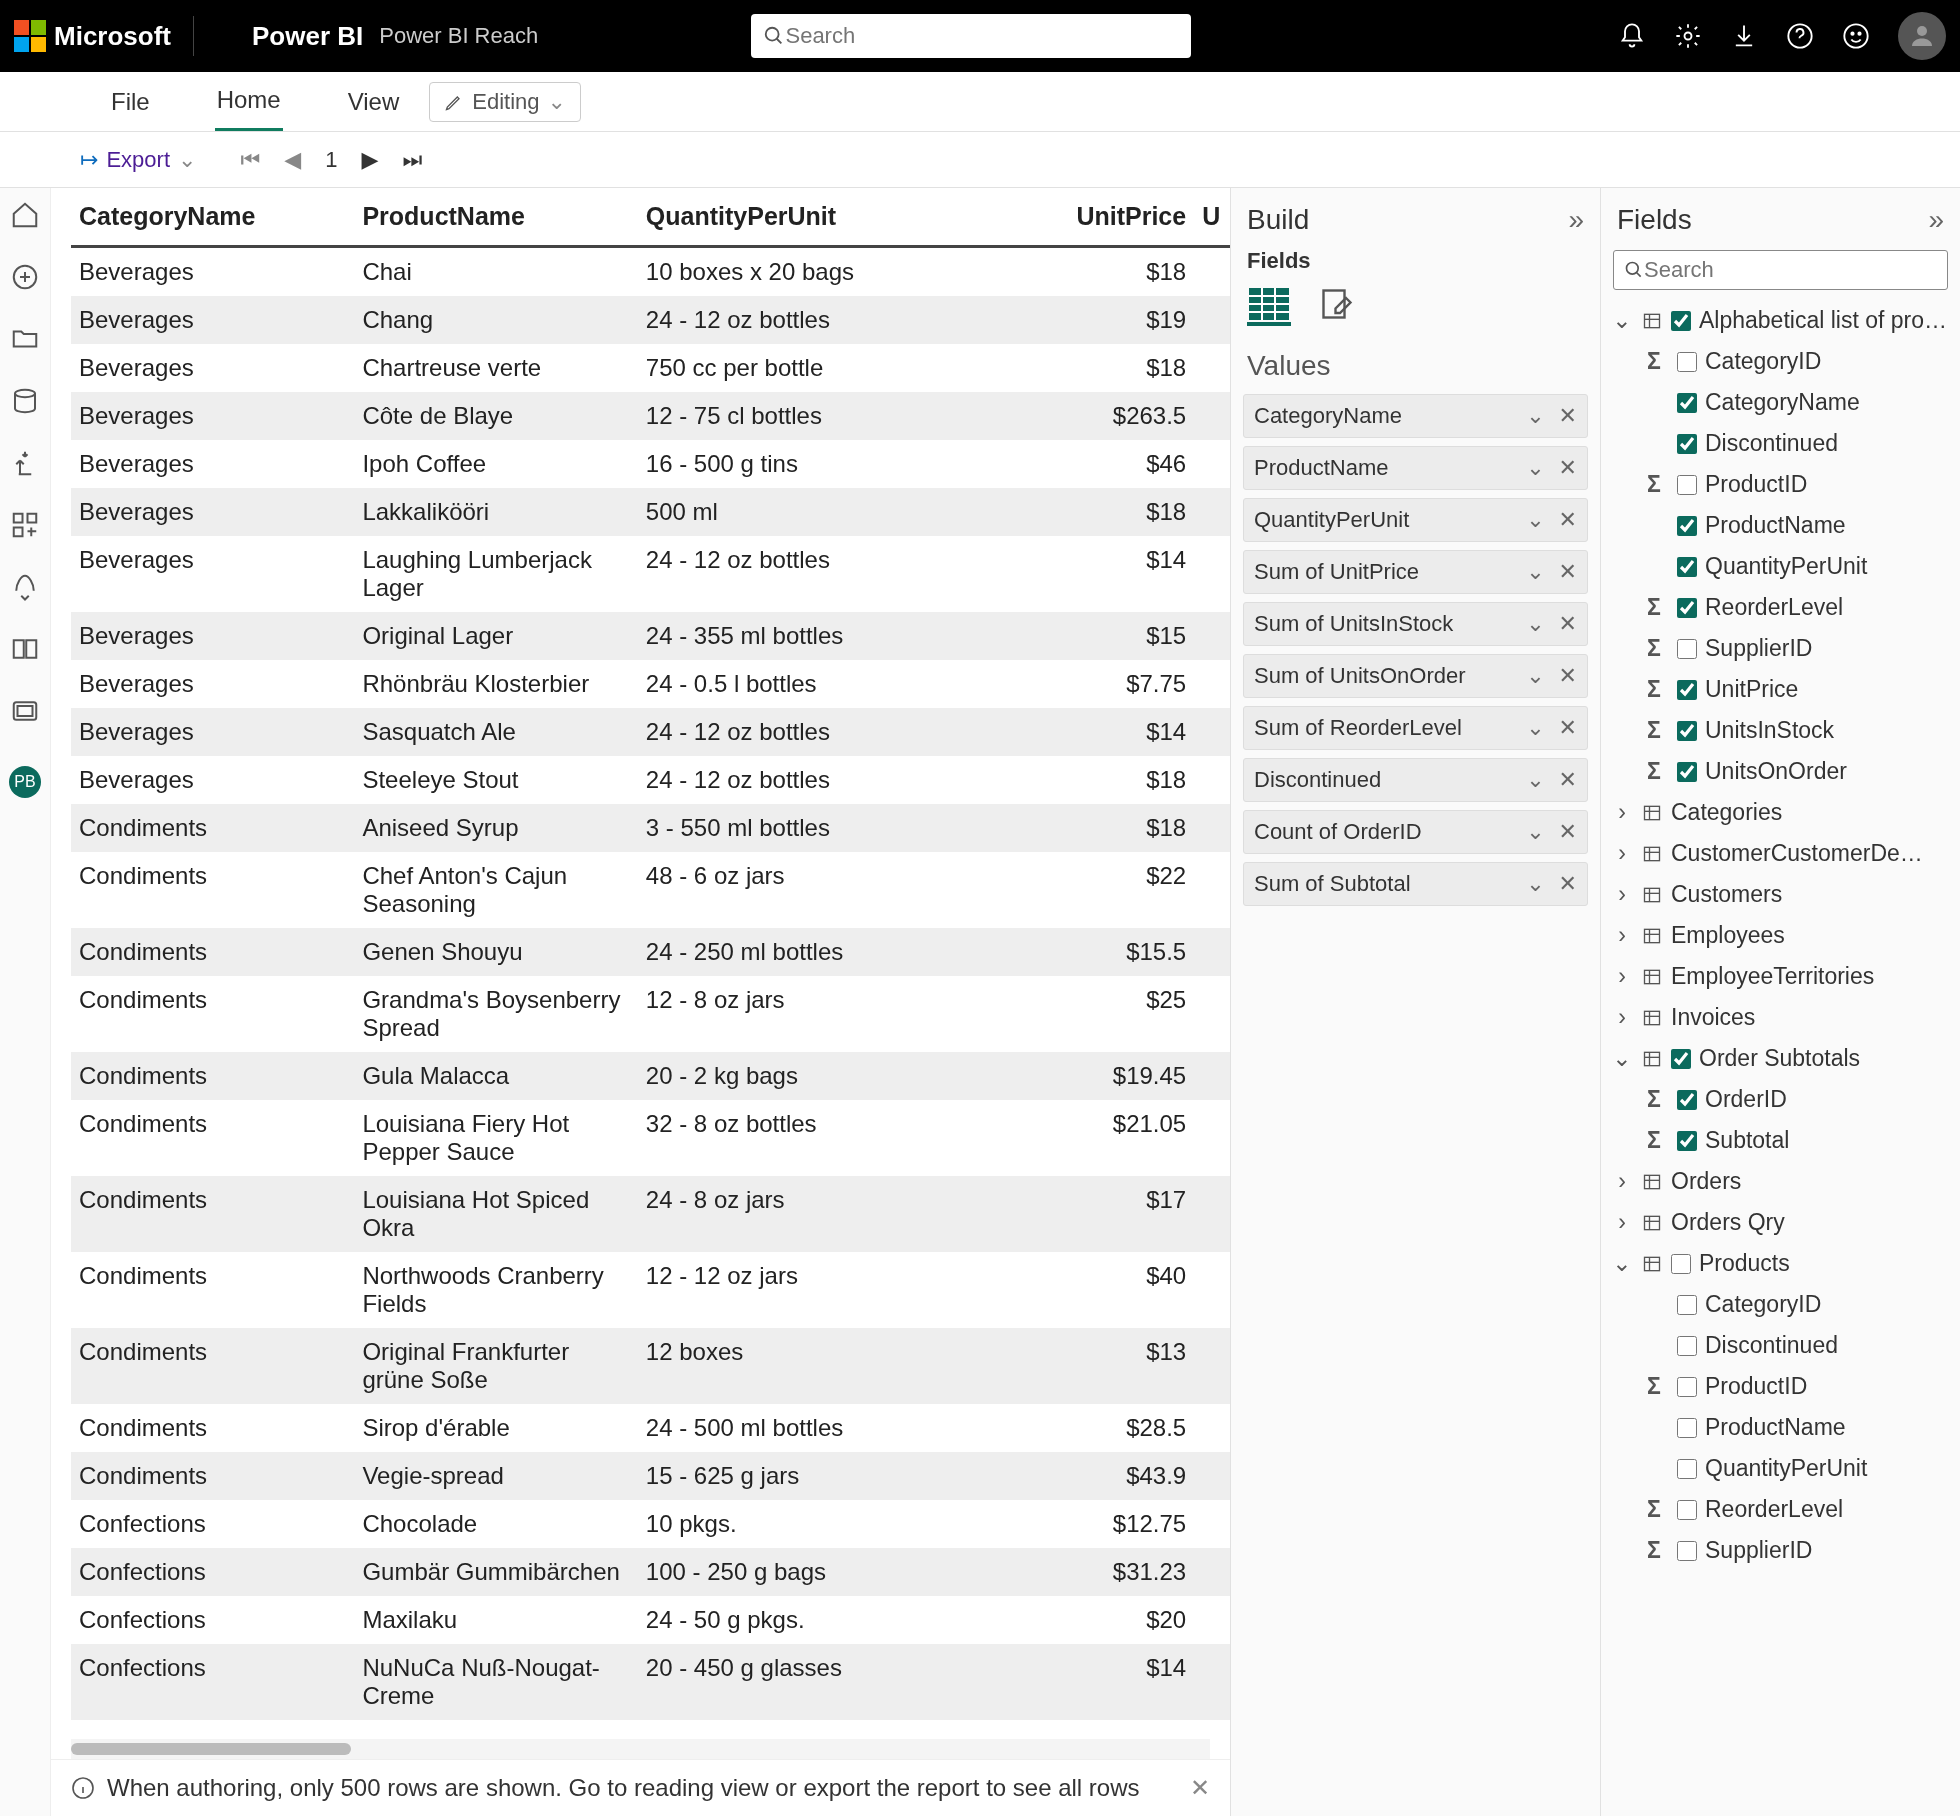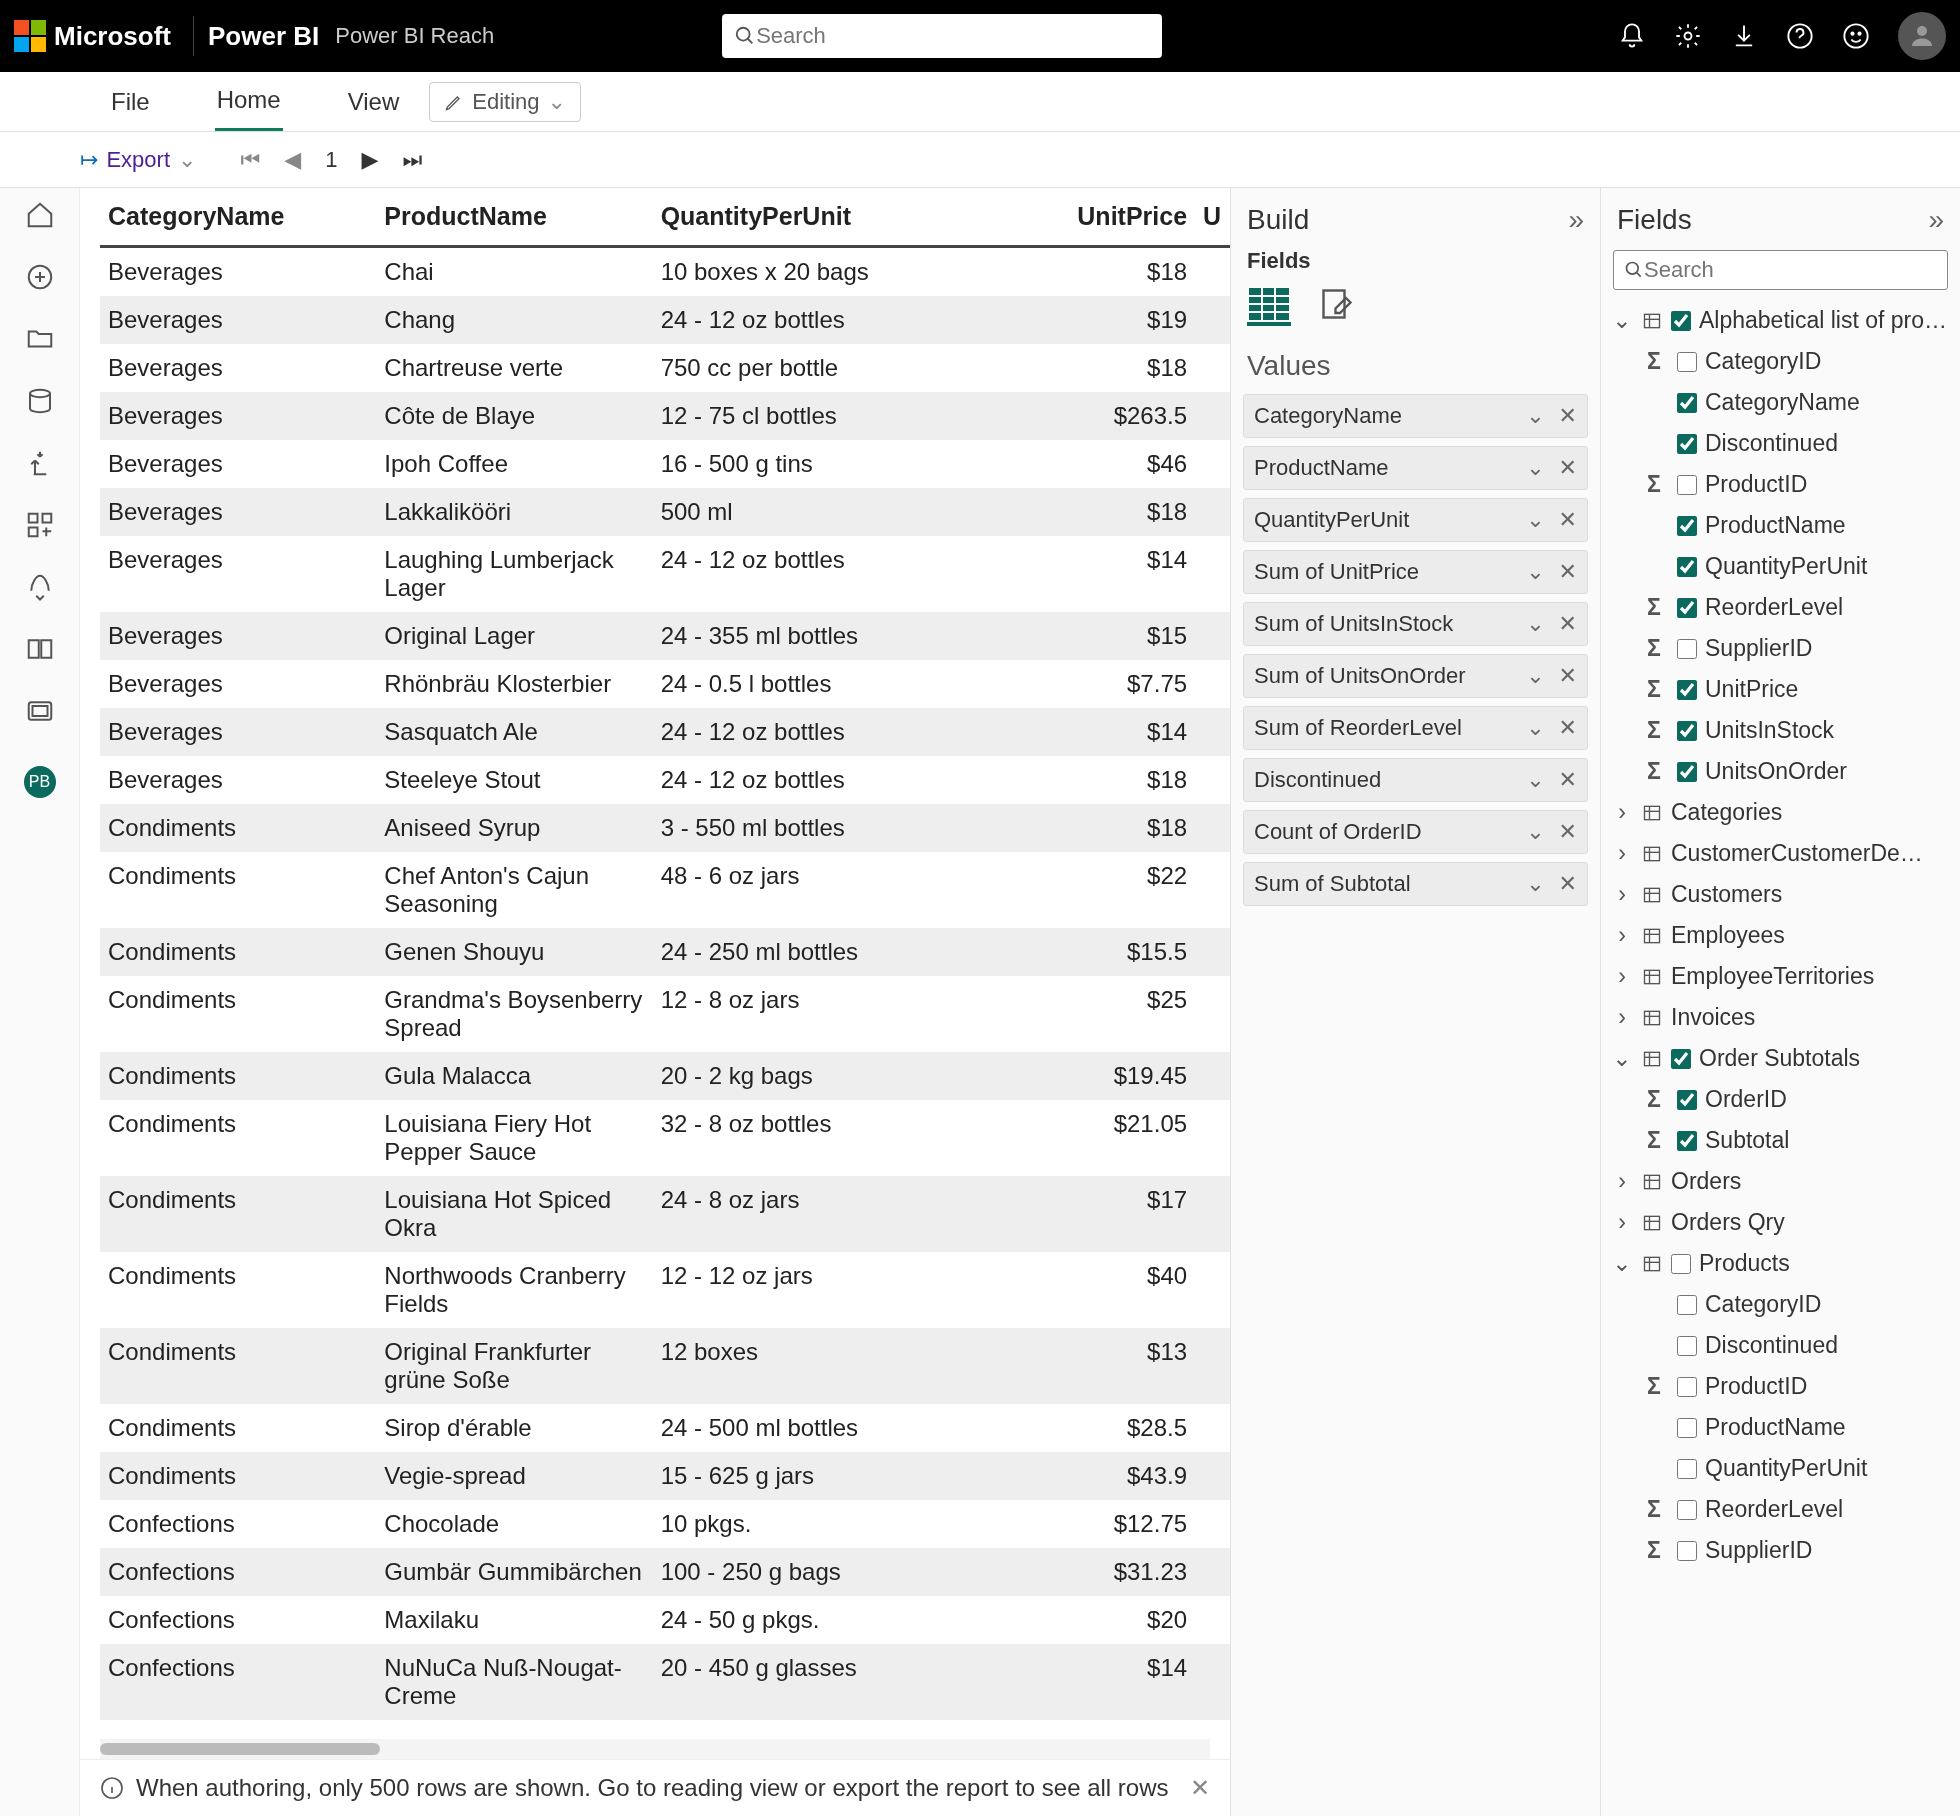--- a/index.html
+++ b/index.html
@@ -2,38 +2,38 @@
 <html><head>
 <meta charset="utf-8">
 <style>
 * { box-sizing: border-box; margin: 0; padding: 0; font-family: "Segoe UI", Arial, sans-serif; }
 body { display: flex; flex-direction: column; height: 1816px; width: 1960px; overflow: hidden; background: #fff; transform-origin: top left; }
 .topbar { background: #000; color: #fff; display: flex; align-items: center; height: 72px; padding: 0 14px; }
 .ms-logo { width: 32px; height: 32px; display: grid; grid-template: 1fr 1fr / 1fr 1fr; gap: 2px; margin-right: 8px; }
 .ms-logo div:nth-child(1){background:#f25022}.ms-logo div:nth-child(2){background:#7fba00}.ms-logo div:nth-child(3){background:#00a4ef}.ms-logo div:nth-child(4){background:#ffb900}
 .brand { font-weight: 600; font-size: 26px; margin-right: 8px; }
 .vbar { width:1px; height:40px; background:#444; margin:0 14px; }
-.product { font-size: 26px; font-weight:600; margin-right: 16px; }
+.product { font-size: 26px; font-weight:600; margin-right: 16px; margin-left: 44px; }
 .crumb { font-size: 22px; color:#ccc; }
 .search-box { margin-left: auto; margin-right: auto; width: 440px; background:#fff; border-radius:4px; display:flex; align-items:center; height:44px; padding:0 12px; color:#555;}
 .search-box input { border:none; outline:none; flex:1; font-size:22px; color:#333; background:transparent;}
 .top-icons { margin-left:auto; display:flex; align-items:center; gap:28px; }
 .top-icons .ic { width:28px; height:28px; color:#fff; }
 .avatar { width:48px; height:48px; border-radius:50%; background:#555; display:flex; align-items:center; justify-content:center;}
 .avatar svg{width:30px;height:30px;fill:#999;}
 .ribbon { display:flex; align-items:center; height:60px; border-bottom:1px solid #e1e1e1; padding-left:74px; gap:28px; font-size:24px; color:#333;}
 .ribbon .tab { padding:14px 2px; cursor:pointer;margin-left:35px;}
 .ribbon .tab.active { border-bottom:3px solid #107c5f; font-weight:400;}
 .edit-pill { border:1px solid #ccc; border-radius:4px; padding:6px 14px; display:flex; align-items:center; gap:8px; font-size:22px; color:#555;}
 .toolbar2 { display:flex; align-items:center; height:56px; padding-left:80px; gap:24px; border-bottom:1px solid #e1e1e1; font-size:22px; color:#333;}
 .export { display:flex; align-items:center; gap:8px; color:#0f6cbd;}
 .pager { display:flex; align-items:center; gap:24px; color:#888; margin-left:20px;}
 .pager .pg { color:#333; }
 .main { flex:1; display:flex; min-height:0;}
-.leftnav { width:80px; background:#fafafa; border-right:1px solid #eee; display:flex; flex-direction:column; align-items:center; padding-top:12px; gap:32px;text-align:center;}
+.leftnav { width:51px; background:#fafafa; border-right:1px solid #eee; display:flex; flex-direction:column; align-items:center; padding-top:12px; gap:32px;text-align:center;}
 .leftnav .ln { width:30px; height:30px; color:#555; cursor:pointer;}
 .leftnav .ws { width:32px;height:32px;border-radius:50%;background:#0b6a5d;color:#fff;display:flex;align-items:center;justify-content:center;font-size:16px;margin-top:8px;}
 .canvas { flex:1; display:flex; flex-direction:column; min-width:0; position:relative;}
 .tbl-wrap { flex:1; overflow:hidden; padding:0 0 0 20px; position:relative;}
 table { border-collapse:collapse; width:100%; font-size:24px; color:#222;}
 thead th { text-align:left; font-weight:600; padding:14px 8px 14px 8px; border-bottom:3px solid #444; font-size:25px;}
 tbody td { padding:10px 8px; vertical-align:top;}
 tbody tr:nth-child(even){ background:#eeeeee;}
 td.price { text-align:right; padding-right:8px;}
 th.price { text-align:right;}

